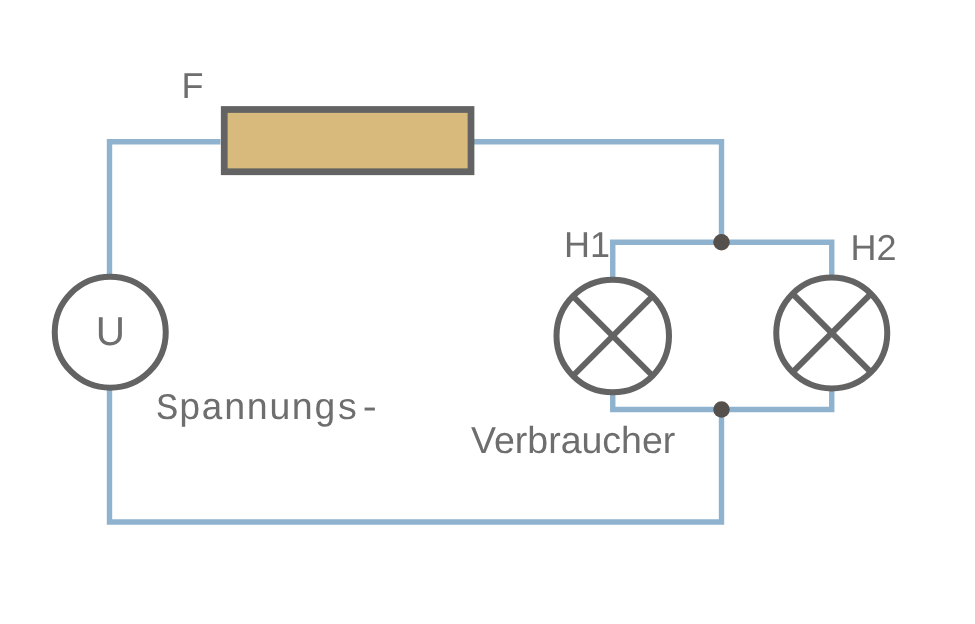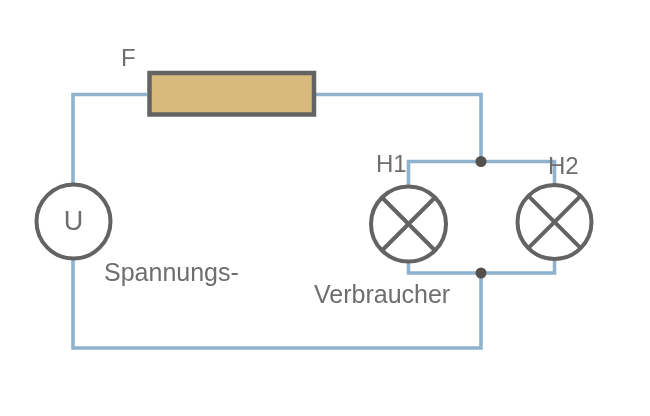--- a/index.html
+++ b/index.html
@@ -51,23 +51,23 @@
     white-space: nowrap;
     user-select: none;
   }
   .lbl-f          { left: 121px; top: 44px;  font-size: 24px; }
   .lbl-sicherung  { left: 146px; top: 127px; font-size: 25px; }
   .lbl-u {
     left: 37px; top: 185px; width: 73px; height: 73px;
     display: flex; align-items: center; justify-content: center;
     font-size: 27px;
   }
-  .lbl-spannung   { left: 104px; top: 255px; font-size: 25px; line-height: 35px; }
+  .lbl-spannung   { left: 104px; top: 255px; font-size: 25px; line-height: 35px; font-family: Liberation Mono, monospace; }
   .lbl-h1         { left: 360px; top: 150px; font-size: 24px; margin-left: 16px; }
-  .lbl-h2         { left: 548px; top: 152px; font-size: 24px; }
+  .lbl-h2         { left: 567px; top: 152px; font-size: 24px; }
   .lbl-verbraucher{ left: 314px; top: 280px; font-size: 25px; }
 </style>
 </head>
 <body>
 
 <div class="canvas">
 
   <svg class="circuit" width="650" height="416" viewBox="0 0 650 416">
 
     <path class="wire" d="M 147 94.5 L 73 94.5 L 73 348 L 481 348 L 481 273"></path>

